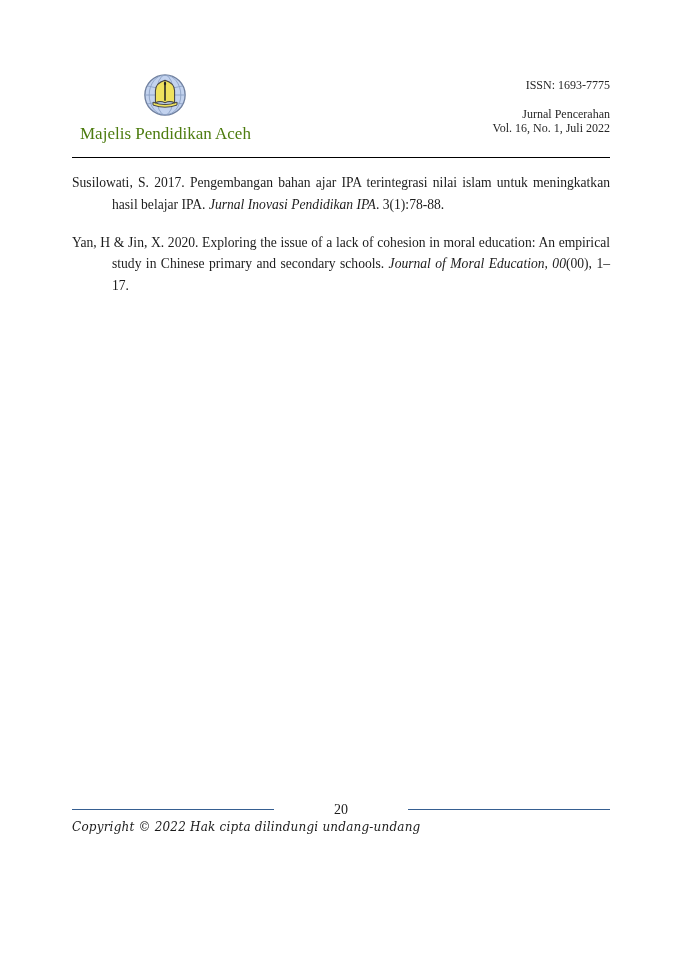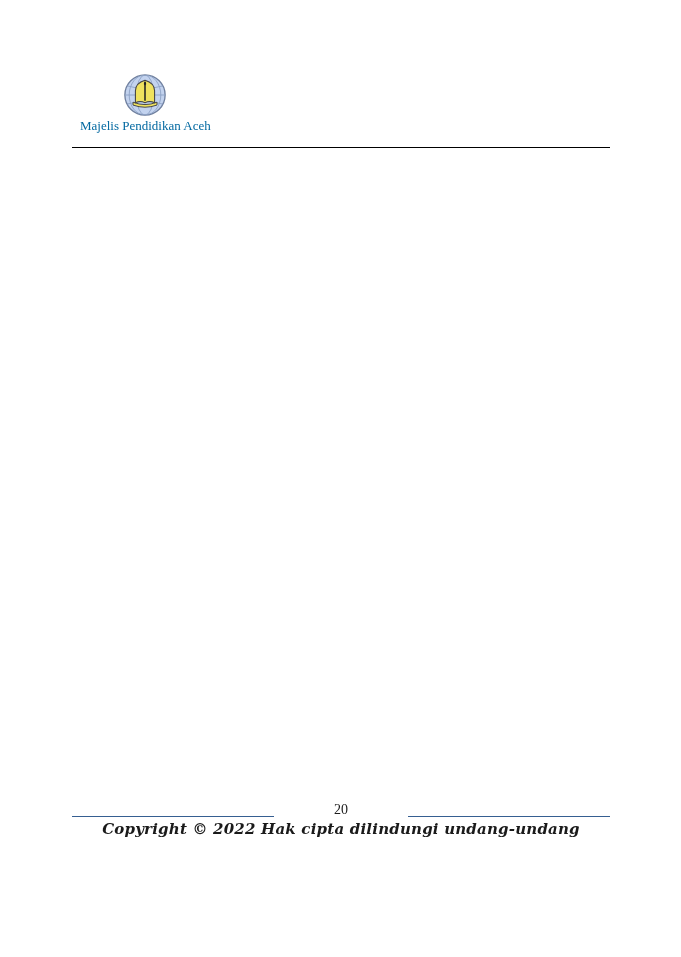--- a/index.html
+++ b/index.html
@@ -18,23 +18,23 @@
   .header {
     display: flex; justify-content: space-between; align-items: flex-start;
     padding-top: 72px;
   }
   .publisher-block {
     display: flex; flex-direction: column; align-items: center;
     margin-left: 8px;
   }
   .logo-wrap { width: 46px; height: 46px; }
   .publisher-name {
-    margin-top: 0;
-    font-size: 13px;
-    color: #0369a1;
+    margin-top: 6px;
+    font-size: 17px;
+    color: #4d7c0f;
     white-space: nowrap;
   }
   .journal-info-block {
     text-align: right;
     font-size: 12px;
     line-height: 14.5px;
     padding-top: 6px;
     color: #262626;
   }
   .issn { margin-bottom: 14px; }
@@ -55,38 +55,38 @@
     margin-bottom: 16px;
     color: #1c1c1c;
   }
   .reference em { font-style: italic; }
 
   
   .footer {
     position: absolute; left: 72px; width: 538px; top: 801px;
   }
   .footer-rule-row {
-    display: flex; align-items: flex-end; gap: 32px;
+    display: flex; align-items: center; gap: 32px;
   }
   .footer-line {
     flex: 1; height: 0;
     border-top: 1.5px solid var(--footer-line, #365f91);
   }
   .page-number {
     padding: 0 28px;
     font-size: 14px;
     color: #1c1c1c;
     transform: translateY(1px);
   }
   .copyright {
-    text-align: center;
+    text-align: left;
     margin-top: 3px;
-    font-size: 15px;
+    font-size: 12px;
     font-style: italic;
-    font-weight: bold;
+    font-weight: normal;
     letter-spacing: 0.2px;
     color: #1a1a1a;
     font-family: "DejaVu Serif", serif;
   }
 </style>
 </head>
 <body>
 
 <div class="page">
   <div class="content">
@@ -110,25 +110,32 @@
             </g>
             <path d="M11.5 31.5 Q24 36.5 36.5 31.5 L36.5 34.5 Q24 39 11.5 34.5 Z" fill="#efe25e" stroke="#444444" stroke-width="1"></path>
             <path d="M14 32 L14 19.5 Q14 11.5 24 8.5 Q34 11.5 34 19.5 L34 32 Q29 29.5 24 32 Q19 29.5 14 32 Z" fill="#efe25e" stroke="#444444" stroke-width="1.1"></path>
             <path d="M24 10.5 L24 30" stroke="#222222" stroke-width="1.6"></path>
             <path d="M24 9 L25.3 12.5 L24 14 L22.7 12.5 Z" fill="#222222"></path>
           </svg>
         </div>
         <div class="publisher-name">Majelis Pendidikan Aceh</div>
       </div>
 
+      <div class="journal-info-block">
+        <div class="issn">ISSN: 1693-7775</div>
+        <div>Jurnal Pencerahan</div>
+        <div>Vol. 16, No. 1, Juli 2022</div>
+      </div>
     </div>
 
     <hr class="header-rule">
 
     <div class="references">
+        <p class="reference"><span>Susilowati, S. 2017. Pengembangan bahan ajar IPA terintegrasi nilai islam untuk meningkatkan hasil belajar IPA. </span><em>Jurnal Inovasi Pendidikan IPA</em><span>. 3(1):78-88.</span></p>
+        <p class="reference"><span>Yan, H &amp; Jin, X. 2020. Exploring the issue of a lack of cohesion in moral education: An empirical study in Chinese primary and secondary schools. </span><em>Journal of Moral Education, 00</em><span>(00), 1–17.</span></p>
       </div>
   </div>
 
   <div class="footer">
     <div class="footer-rule-row">
       <span class="footer-line"></span>
       <span class="page-number">20</span>
       <span class="footer-line"></span>
     </div>
     <div class="copyright">Copyright © 2022 Hak cipta dilindungi undang-undang</div>

